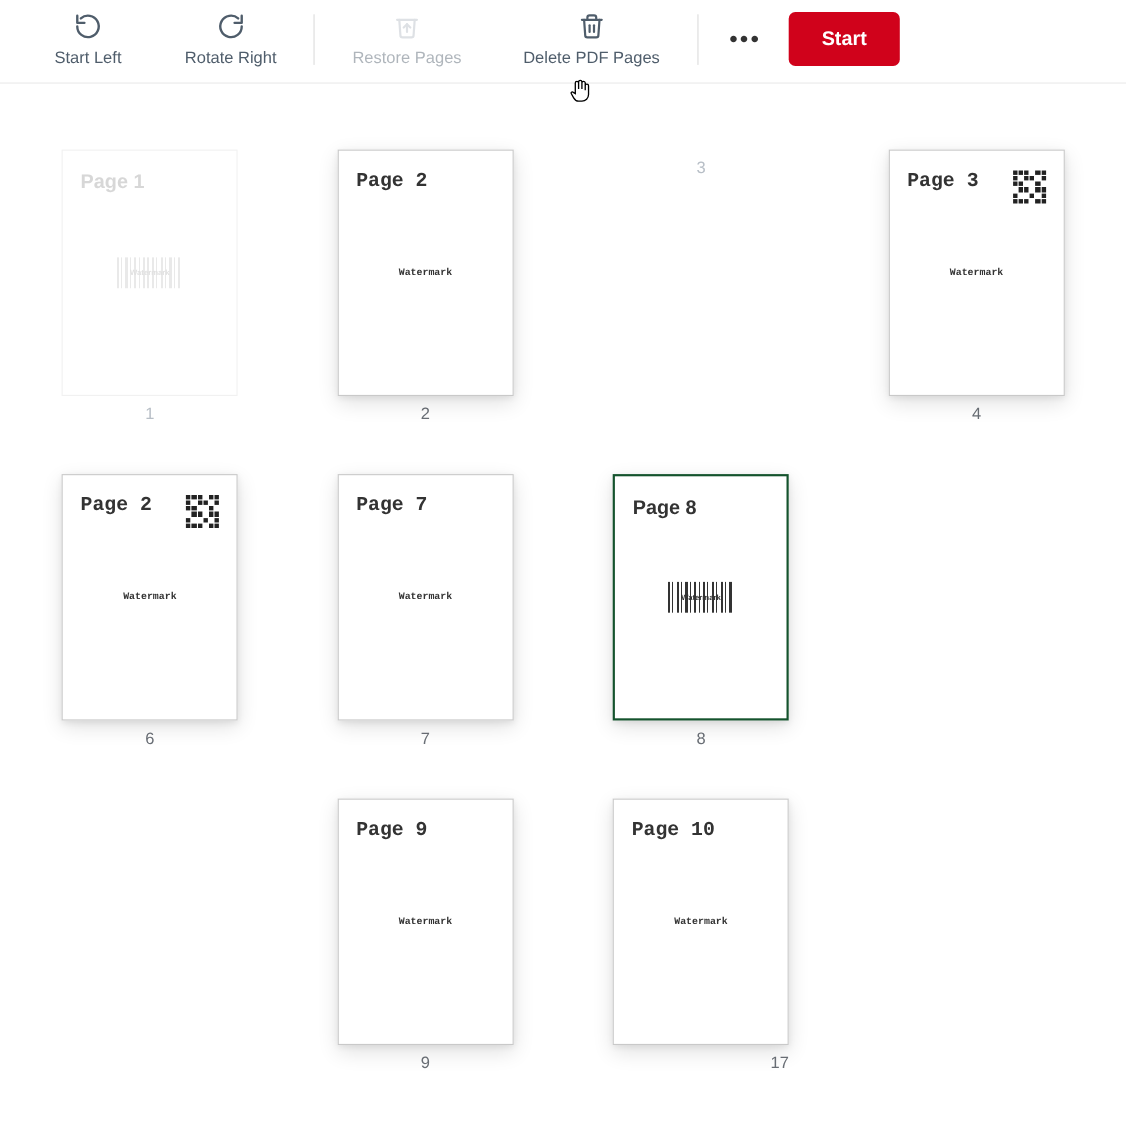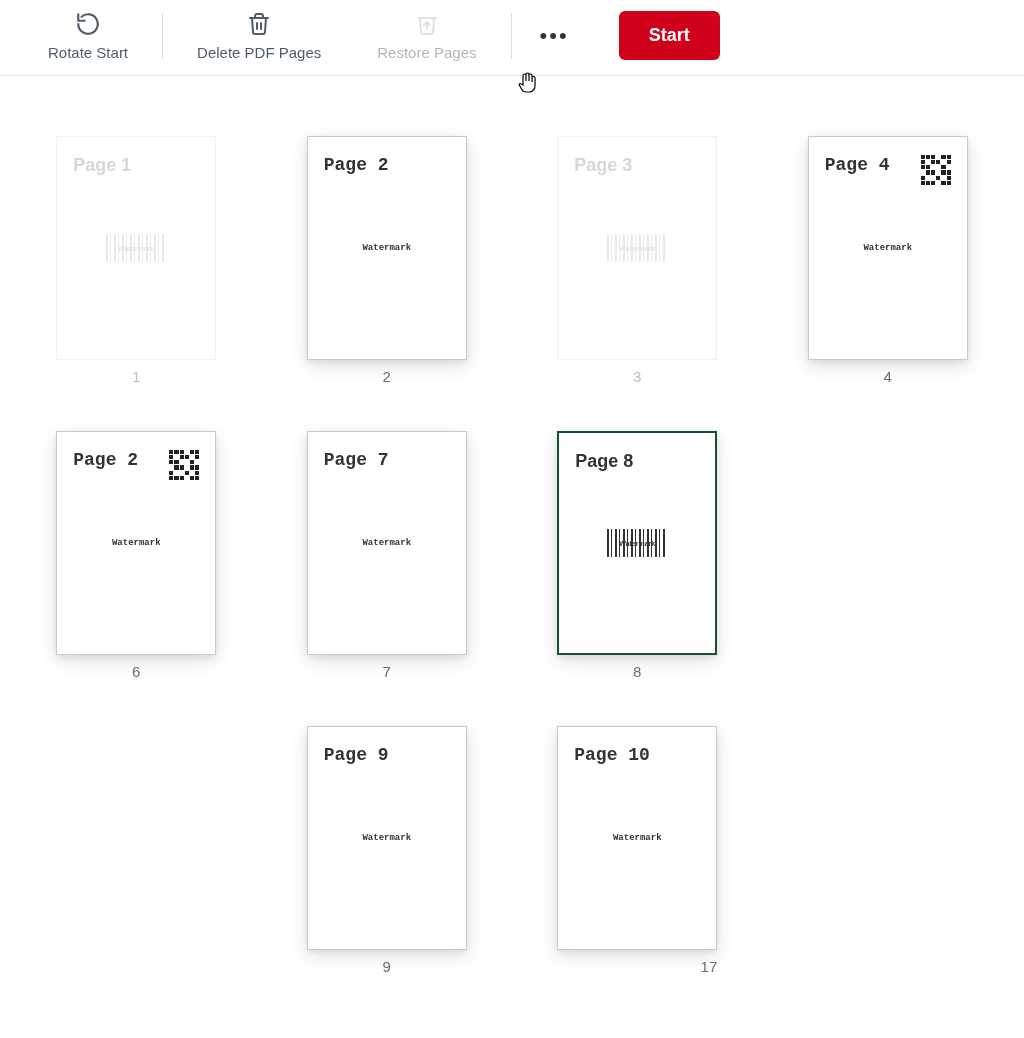--- a/index.html
+++ b/index.html
@@ -61,21 +61,21 @@
   }
   .start-btn {
     background: #d0021b;
     color: #fff;
     border: none;
     border-radius: 6px;
     padding: 14px 30px;
     font-size: 18px;
     font-weight: 600;
     cursor: pointer;
-    margin-left: 28px;
+    margin-left: 3px;
     margin-right: 10px;
   }
 
   .grid {
     display: grid;
     grid-template-columns: repeat(4, 1fr);
     column-gap: 90px;
     row-gap: 46px;
     padding: 60px 56px 40px 56px;
     justify-items: center;
@@ -205,51 +205,60 @@
 
   <div class="toolbar">
 
     <div class="tool-btn">
       <div class="icon-wrap">
         <svg width="26" height="26" viewBox="0 0 24 24" fill="none" stroke-width="2" stroke-linecap="round" stroke-linejoin="round">
           <path d="M3 12a9 9 0 1 0 3-6.7"></path>
           <polyline points="3 3 3 9 9 9"></polyline>
         </svg>
       </div>
-      <span class="tool-label">Rotate Start</span>
-    </div>
-
+      <span class="tool-label">Start Left</span>
+    </div>
+
+    <div class="tool-btn">
+      <div class="icon-wrap">
+        <svg width="26" height="26" viewBox="0 0 24 24" fill="none" stroke-width="2" stroke-linecap="round" stroke-linejoin="round">
+          <path d="M21 12a9 9 0 1 1-3-6.7"></path>
+          <polyline points="21 3 21 9 15 9"></polyline>
+        </svg>
+      </div>
+      <span class="tool-label">Rotate Right</span>
+    </div>
 
     <div class="vsep"></div>
+
+    <div class="tool-btn disabled">
+      <div class="icon-wrap">
+        <svg width="24" height="24" viewBox="0 0 24 24" fill="none" stroke-width="2" stroke-linecap="round" stroke-linejoin="round">
+          <polyline points="3 6 5 6 21 6"></polyline>
+          <path d="M19 6l-1 14a2 2 0 0 1-2 2H8a2 2 0 0 1-2-2L5 6"></path>
+          <path d="M9 13l3-3 3 3"></path>
+          <line x1="12" y1="10" x2="12" y2="17"></line>
+        </svg>
+      </div>
+      <span class="tool-label">Restore Pages</span>
+    </div>
 
     <div class="tool-btn">
       <div class="icon-wrap">
         <svg width="24" height="24" viewBox="0 0 24 24" fill="none" stroke-width="2" stroke-linecap="round" stroke-linejoin="round">
           <polyline points="3 6 5 6 21 6"></polyline>
           <path d="M19 6l-1 14a2 2 0 0 1-2 2H8a2 2 0 0 1-2-2L5 6"></path>
           <path d="M8 6V4a2 2 0 0 1 2-2h4a2 2 0 0 1 2 2v2"></path>
           <line x1="10" y1="11" x2="10" y2="17"></line>
           <line x1="14" y1="11" x2="14" y2="17"></line>
         </svg>
       </div>
       <span class="tool-label">Delete PDF Pages</span>
     </div>
 
-    <div class="tool-btn disabled">
-      <div class="icon-wrap">
-        <svg width="24" height="24" viewBox="0 0 24 24" fill="none" stroke-width="2" stroke-linecap="round" stroke-linejoin="round">
-          <polyline points="3 6 5 6 21 6"></polyline>
-          <path d="M19 6l-1 14a2 2 0 0 1-2 2H8a2 2 0 0 1-2-2L5 6"></path>
-          <path d="M9 13l3-3 3 3"></path>
-          <line x1="12" y1="10" x2="12" y2="17"></line>
-        </svg>
-      </div>
-      <span class="tool-label">Restore Pages</span>
-    </div>
-
     <div class="vsep"></div>
 
     <div class="more-btn">
       <span>•••</span>
     </div>
 
     <button class="start-btn">
       <span>Start</span>
     </button>
   </div>
@@ -273,36 +282,26 @@
           <div class="page-header-row">
             <div class="page-title">Page 2</div>
           </div>
           <div class="page-content">
             <div class="watermark-text">Watermark</div>
           </div>
         </div>
         <div class="page-number">2</div>
       </div>
       <div class="cell">
-        <div class="thumb dimmed">
+        <div class="page-number dimmed-num">3</div>
+      </div>
+      <div class="cell">
+        <div class="thumb shadowed">
           <div class="page-header-row">
             <div class="page-title">Page 3</div>
-          </div>
-          <div class="page-content">
-            <div class="barcode">
-              <span class="bc-label">Watermark</span>
-            </div>
-          </div>
-        </div>
-        <div class="page-number dimmed-num">3</div>
-      </div>
-      <div class="cell">
-        <div class="thumb shadowed">
-          <div class="page-header-row">
-            <div class="page-title">Page 4</div>
             <div class="qr">
               <span></span>
               <span></span>
               <span></span>
               <span class="w"></span>
               <span></span>
               <span></span>
               <span></span>
               <span class="w"></span>
               <span></span>

